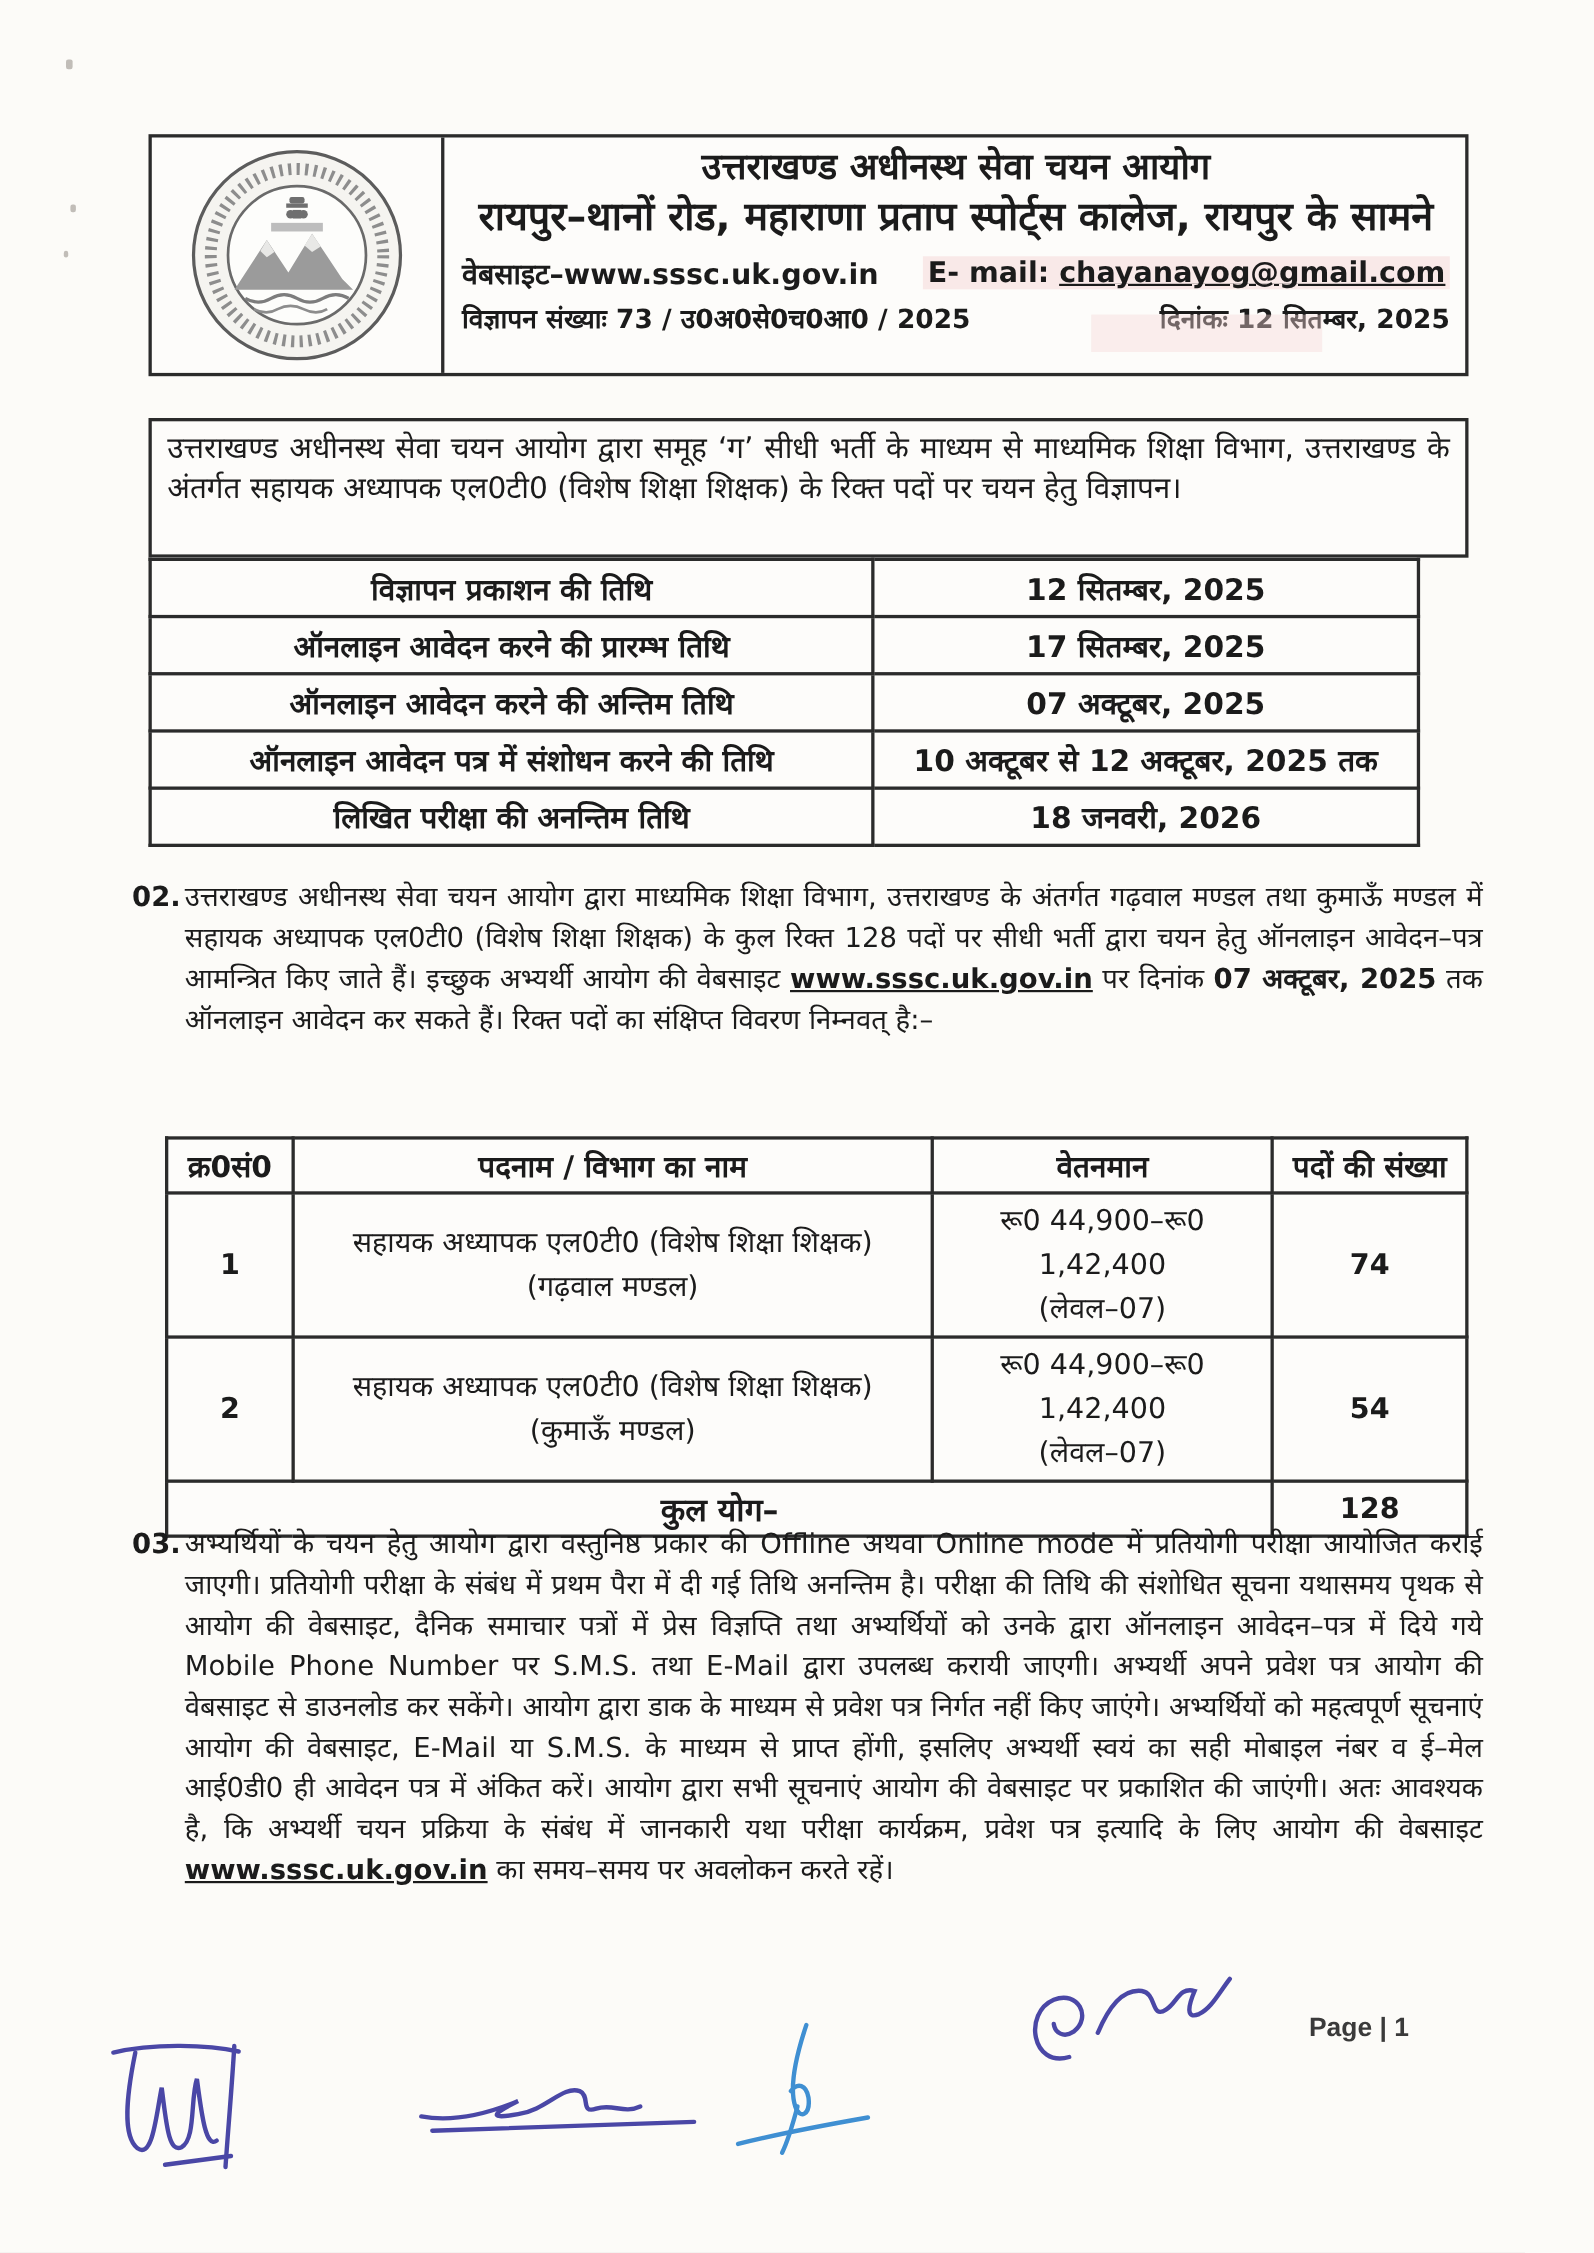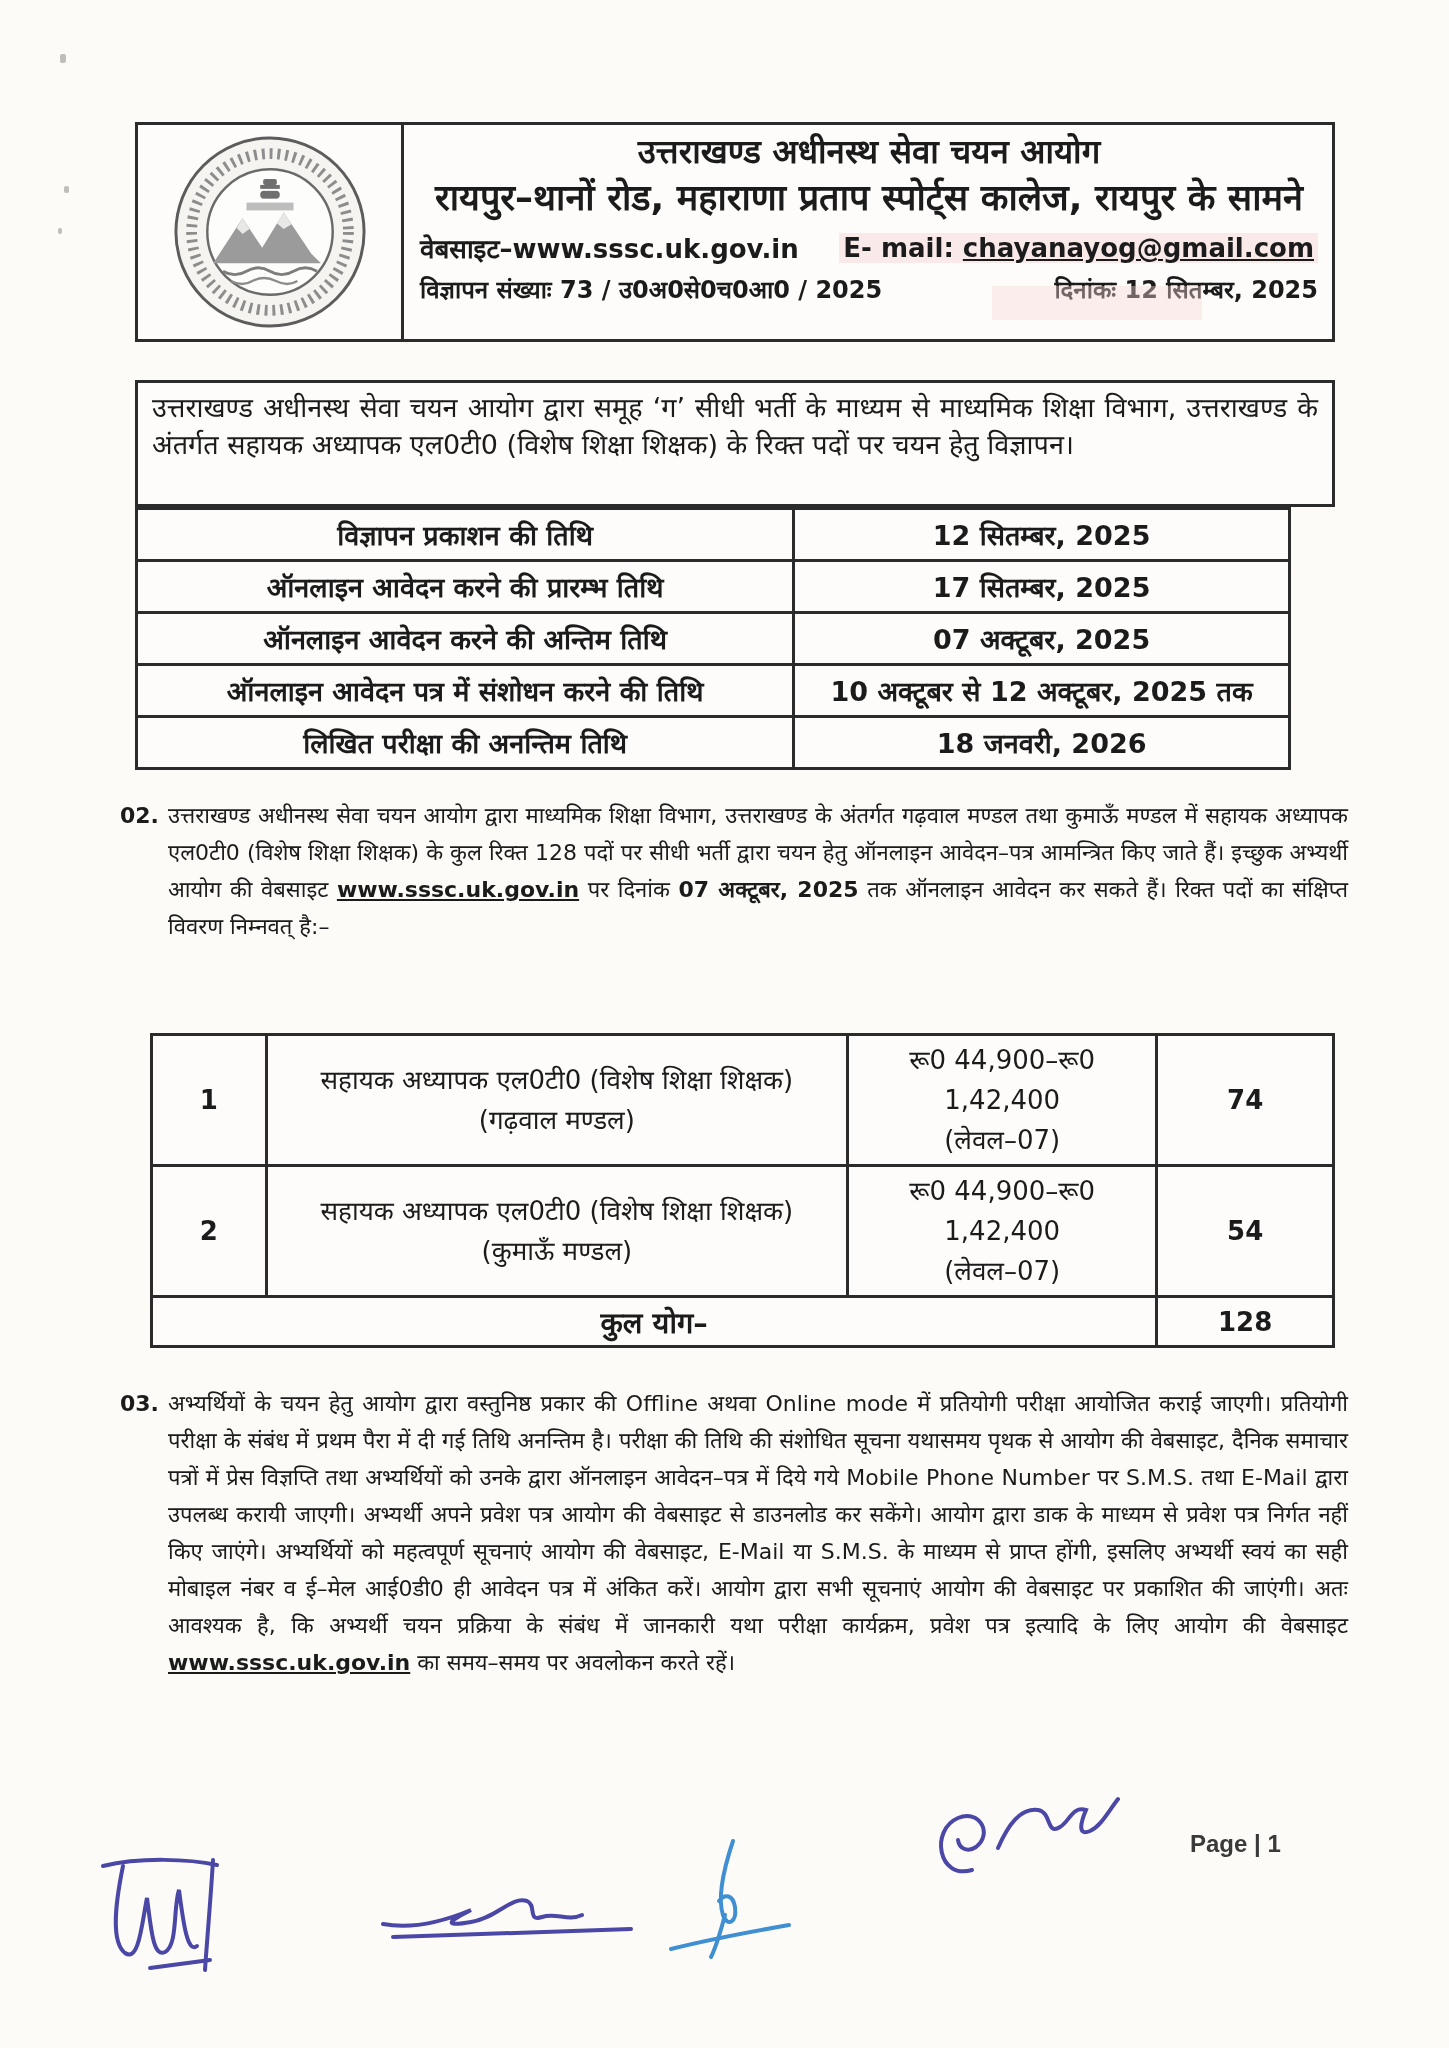--- a/index.html
+++ b/index.html
@@ -35,21 +35,21 @@
     text-align:justify; background:#fdfcfa;
   }
   
   table.dates {
     position:absolute; left:135px; top:507px; width:1156px;
     border-collapse:collapse; font-size:27px; font-weight:bold; background:#fdfcfa;
   }
   table.dates td { border:3px solid #2b2b2b; height:52px; text-align:center; padding:2px 10px; }
   table.dates td.lbl { width:57%; }
   
-  .para { position:absolute; left:120px; width:1228px; font-size:22px; line-height:37px; text-align:justify; }
+  .para { position:absolute; left:120px; width:1228px; font-size:25px; line-height:37px; text-align:justify; }
   .para .pnum { position:absolute; left:0; top:0; font-weight:bold; }
   .para .ptext { display:block; padding-left:48px; }
   .para-02 { top:797px; }
   .para-03 { top:1385px; }
   .link-bold { font-weight:bold; text-decoration:underline; color:inherit; cursor:pointer; }
   .bold { font-weight:bold; }
   
   table.positions {
     position:absolute; left:150px; top:1033px; width:1185px;
     border-collapse:collapse; font-size:26px; background:#fdfcfa;
@@ -153,20 +153,26 @@
     </tbody>
   </table>
 
   <div class="para para-02">
     <span class="pnum">02.</span>
     <span class="ptext"><span>उत्तराखण्ड अधीनस्थ सेवा चयन आयोग द्वारा माध्यमिक शिक्षा विभाग, उत्तराखण्ड के अंतर्गत गढ़वाल मण्डल तथा कुमाऊँ मण्डल में सहायक अध्यापक एल0टी0 (विशेष शिक्षा शिक्षक) के कुल रिक्त 128 पदों पर सीधी भर्ती द्वारा चयन हेतु ऑनलाइन आवेदन–पत्र आमन्त्रित किए जाते हैं। इच्छुक अभ्यर्थी आयोग की वेबसाइट </span><span class="link-bold">www.sssc.uk.gov.in</span><span> पर दिनांक </span><span class="bold">07 अक्टूबर, 2025</span><span> तक ऑनलाइन आवेदन कर सकते हैं। रिक्त पदों का संक्षिप्त विवरण निम्नवत् है:–</span></span>
   </div>
 
   <table class="positions">
     <tbody>
+      <tr>
+        <th>क्र0सं0</th>
+        <th>पदनाम / विभाग का नाम</th>
+        <th>वेतनमान</th>
+        <th>पदों की संख्या</th>
+      </tr>
       <tr class="body-row">
         <td class="sno">1</td>
         <td class="post">
           <div>सहायक अध्यापक एल0टी0 (विशेष शिक्षा शिक्षक)</div>
           <div>(गढ़वाल मण्डल)</div>
         </td>
         <td class="pay">
           <div>रू0 44,900–रू0 1,42,400</div>
           <div>(लेवल–07)</div>
         </td>

